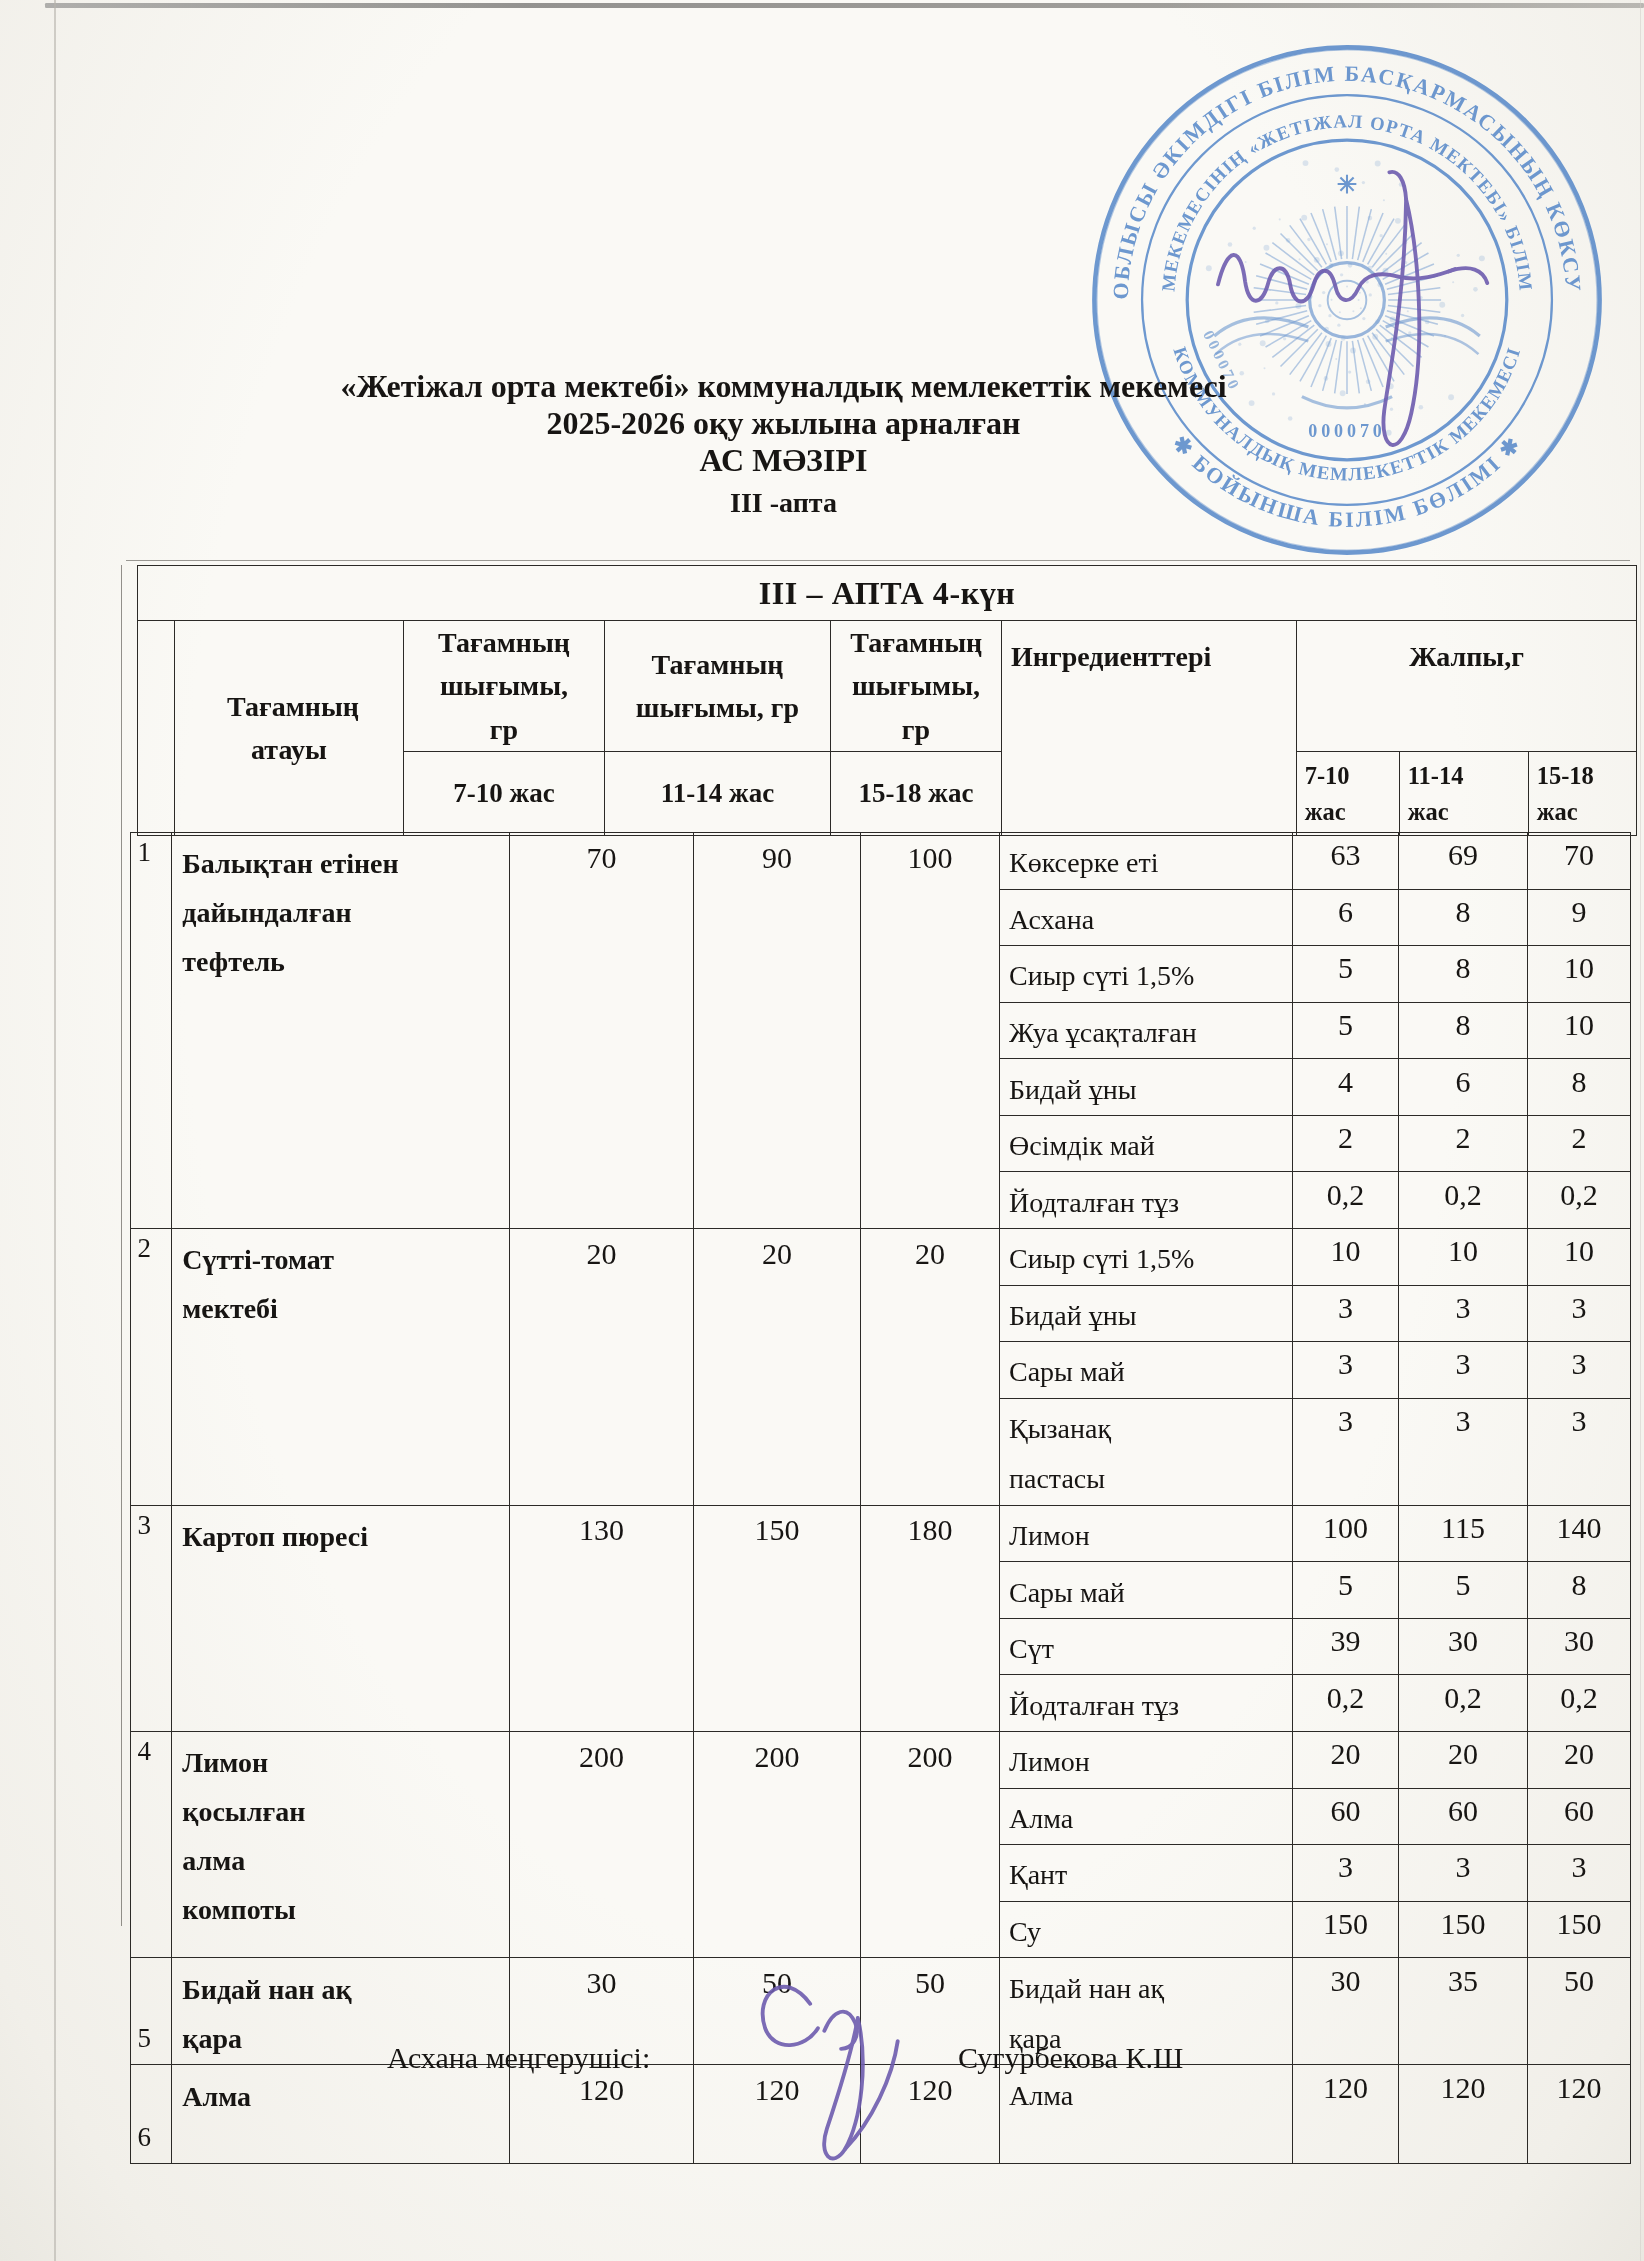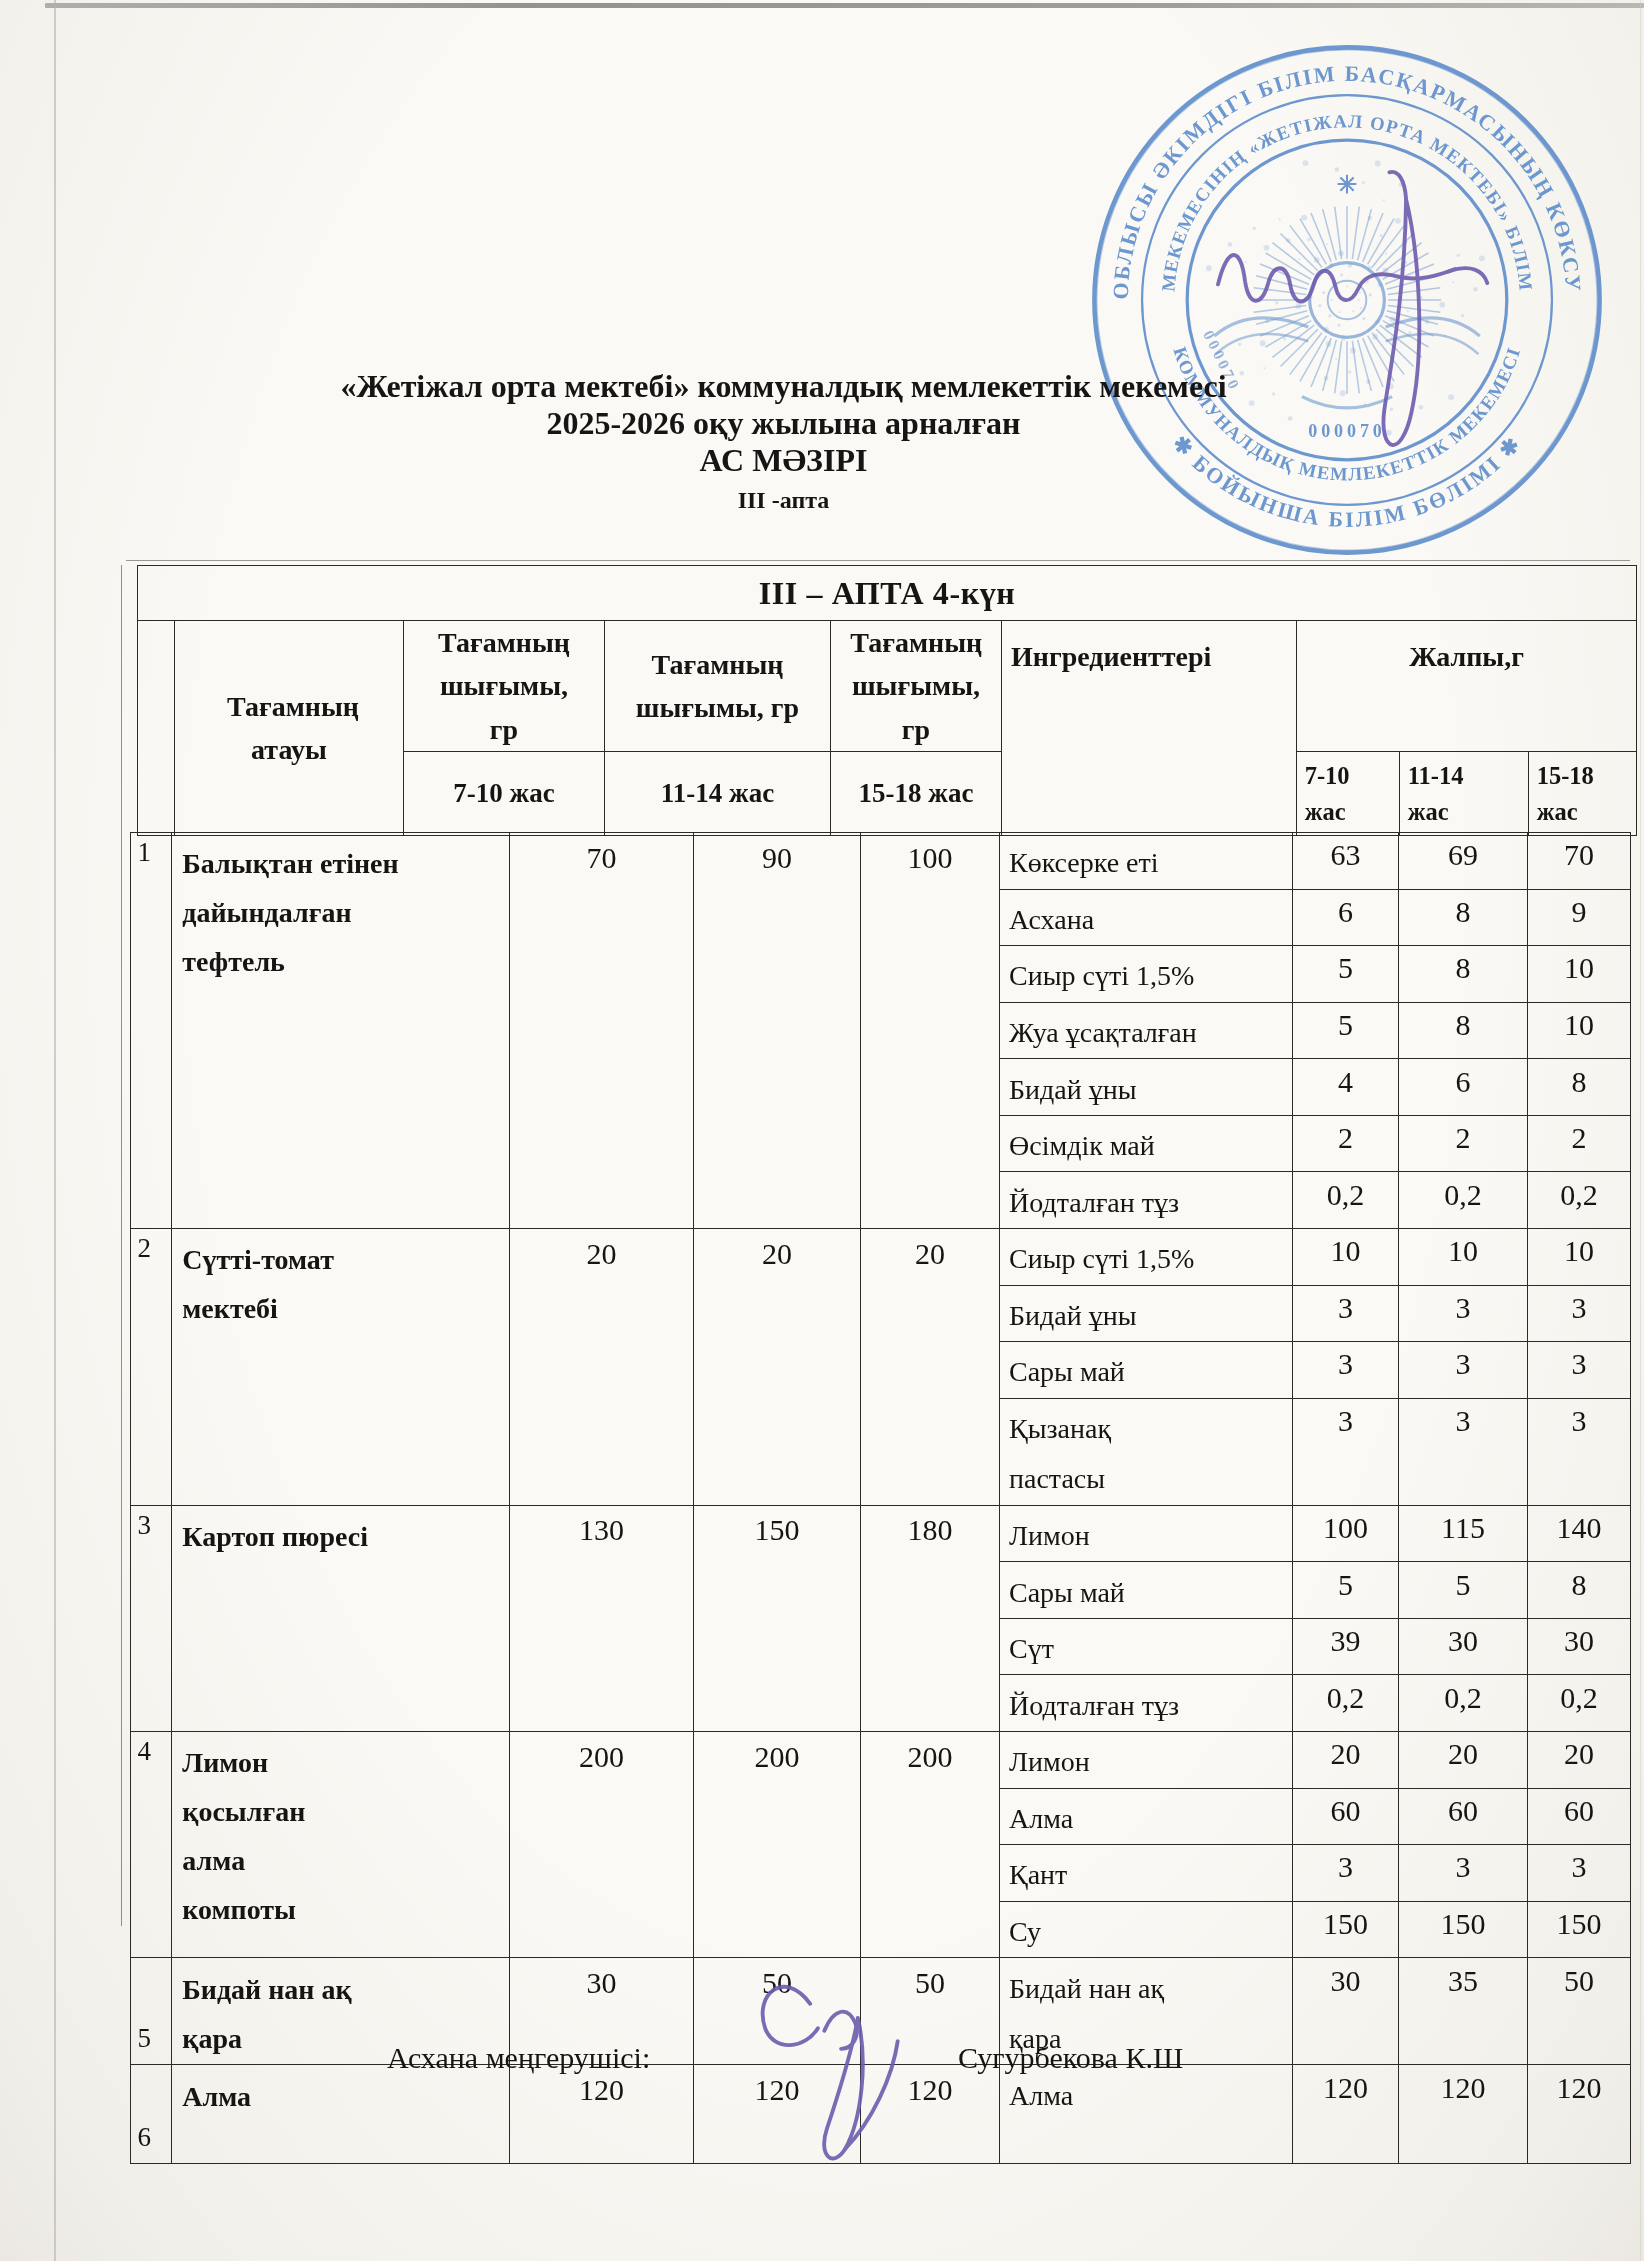--- a/index.html
+++ b/index.html
@@ -17,21 +17,21 @@
   
   .approval{position:absolute;left:1160px;top:145px;width:455px;text-align:right;line-height:1.15;}
   .approval .b1{font-size:30px;padding-right:18px;}
   .approval .b2{font-size:30px;margin-top:17px;}
   .approval .sig-line{margin:27px 0 0 auto;width:263px;height:0;border-bottom:1.9px solid #1f1f1f;}
   .approval .b3{font-size:30px;margin-top:5.2px;letter-spacing:0.6px;}
 
   
   .titleblock{position:absolute;left:0;right:77px;top:368px;text-align:center;font-weight:bold;line-height:1.16;}
   .titleblock .t1,.titleblock .t2,.titleblock .t3{font-size:32px;}
-  .titleblock .t4,.titleblock .t5{font-size:24px;}
+  .titleblock .t4,.titleblock .t5{font-size:28px;}
   .titleblock .t4{margin-top:7.7px;}
 
   
   table{border-collapse:collapse;table-layout:fixed;position:absolute;}
   td{border:1.3px solid #2c2a27;overflow:hidden;}
   .htab{left:137px;top:565px;width:1500px;}
   .btab{left:130px;top:832px;width:1500px;}
   .htab td,.btab td{background:transparent;}
   .banner{font-weight:bold;font-size:32px;text-align:center;vertical-align:middle;letter-spacing:0.6px;}
   .colhead{font-weight:bold;font-size:28px;text-align:center;vertical-align:middle;line-height:1.55;}

